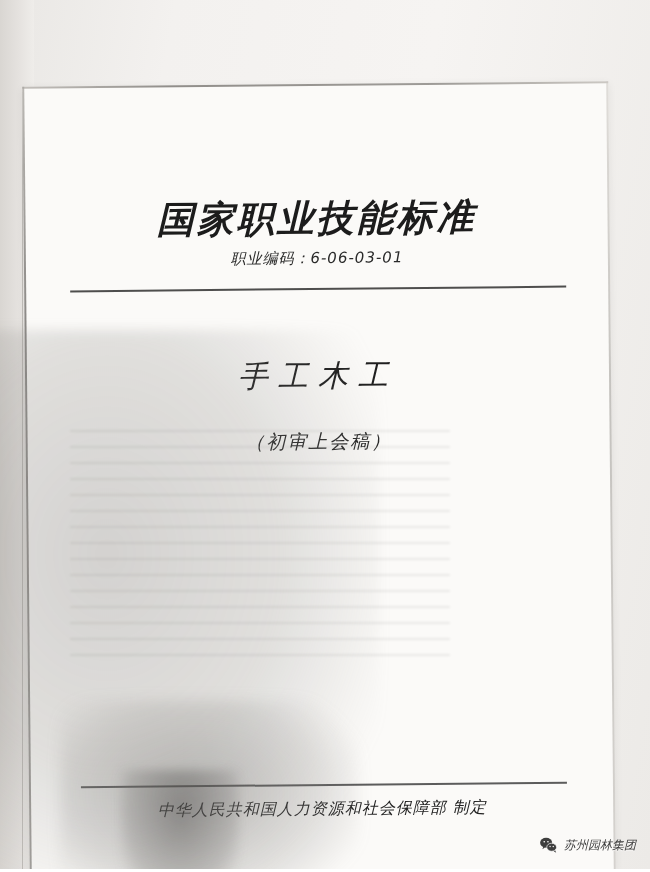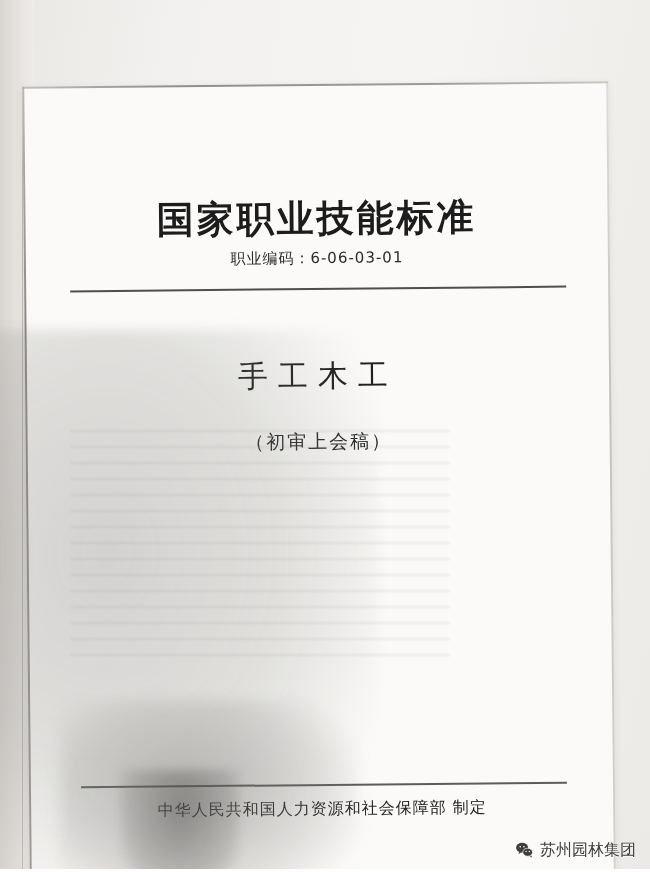--- a/index.html
+++ b/index.html
@@ -14,20 +14,21 @@
     font-family: "DejaVu Sans", "Liberation Sans", sans-serif;
   }
 
   
   #photo {
     position: relative;
     width: 650px;
     height: 869px;
     background: #86efac;
     overflow: hidden;
+    font-style: italic;
   }
 
   
   .backdrop {
     position: absolute;
     inset: 0;
     background:
       linear-gradient(100deg, #e9e7e4 0%, #f3f1ef 22%, #f6f4f2 55%, #eceae7 100%);
   }
 
@@ -200,26 +201,26 @@
     font-family: "DejaVu Serif", "Liberation Serif", serif;
     font-size: 16px;
     letter-spacing: 1px;
     color: #232323;
   }
 
   
   .watermark {
     position: absolute;
     right: 14px;
-    bottom: 8px;
+    bottom: 14px;
     display: flex;
     align-items: center;
     gap: 6px;
     color: #2e2e2e;
-    font-size: 16px;
+    font-size: 12px;
     font-family: "DejaVu Sans", "Liberation Sans", sans-serif;
     opacity: .92;
     text-shadow: 0 1px 1px rgba(255,255,255,.8);
   }
   .wm-icon {
     width: 19px;
     height: 19px;
     flex: 0 0 19px;
   }
 </style>

